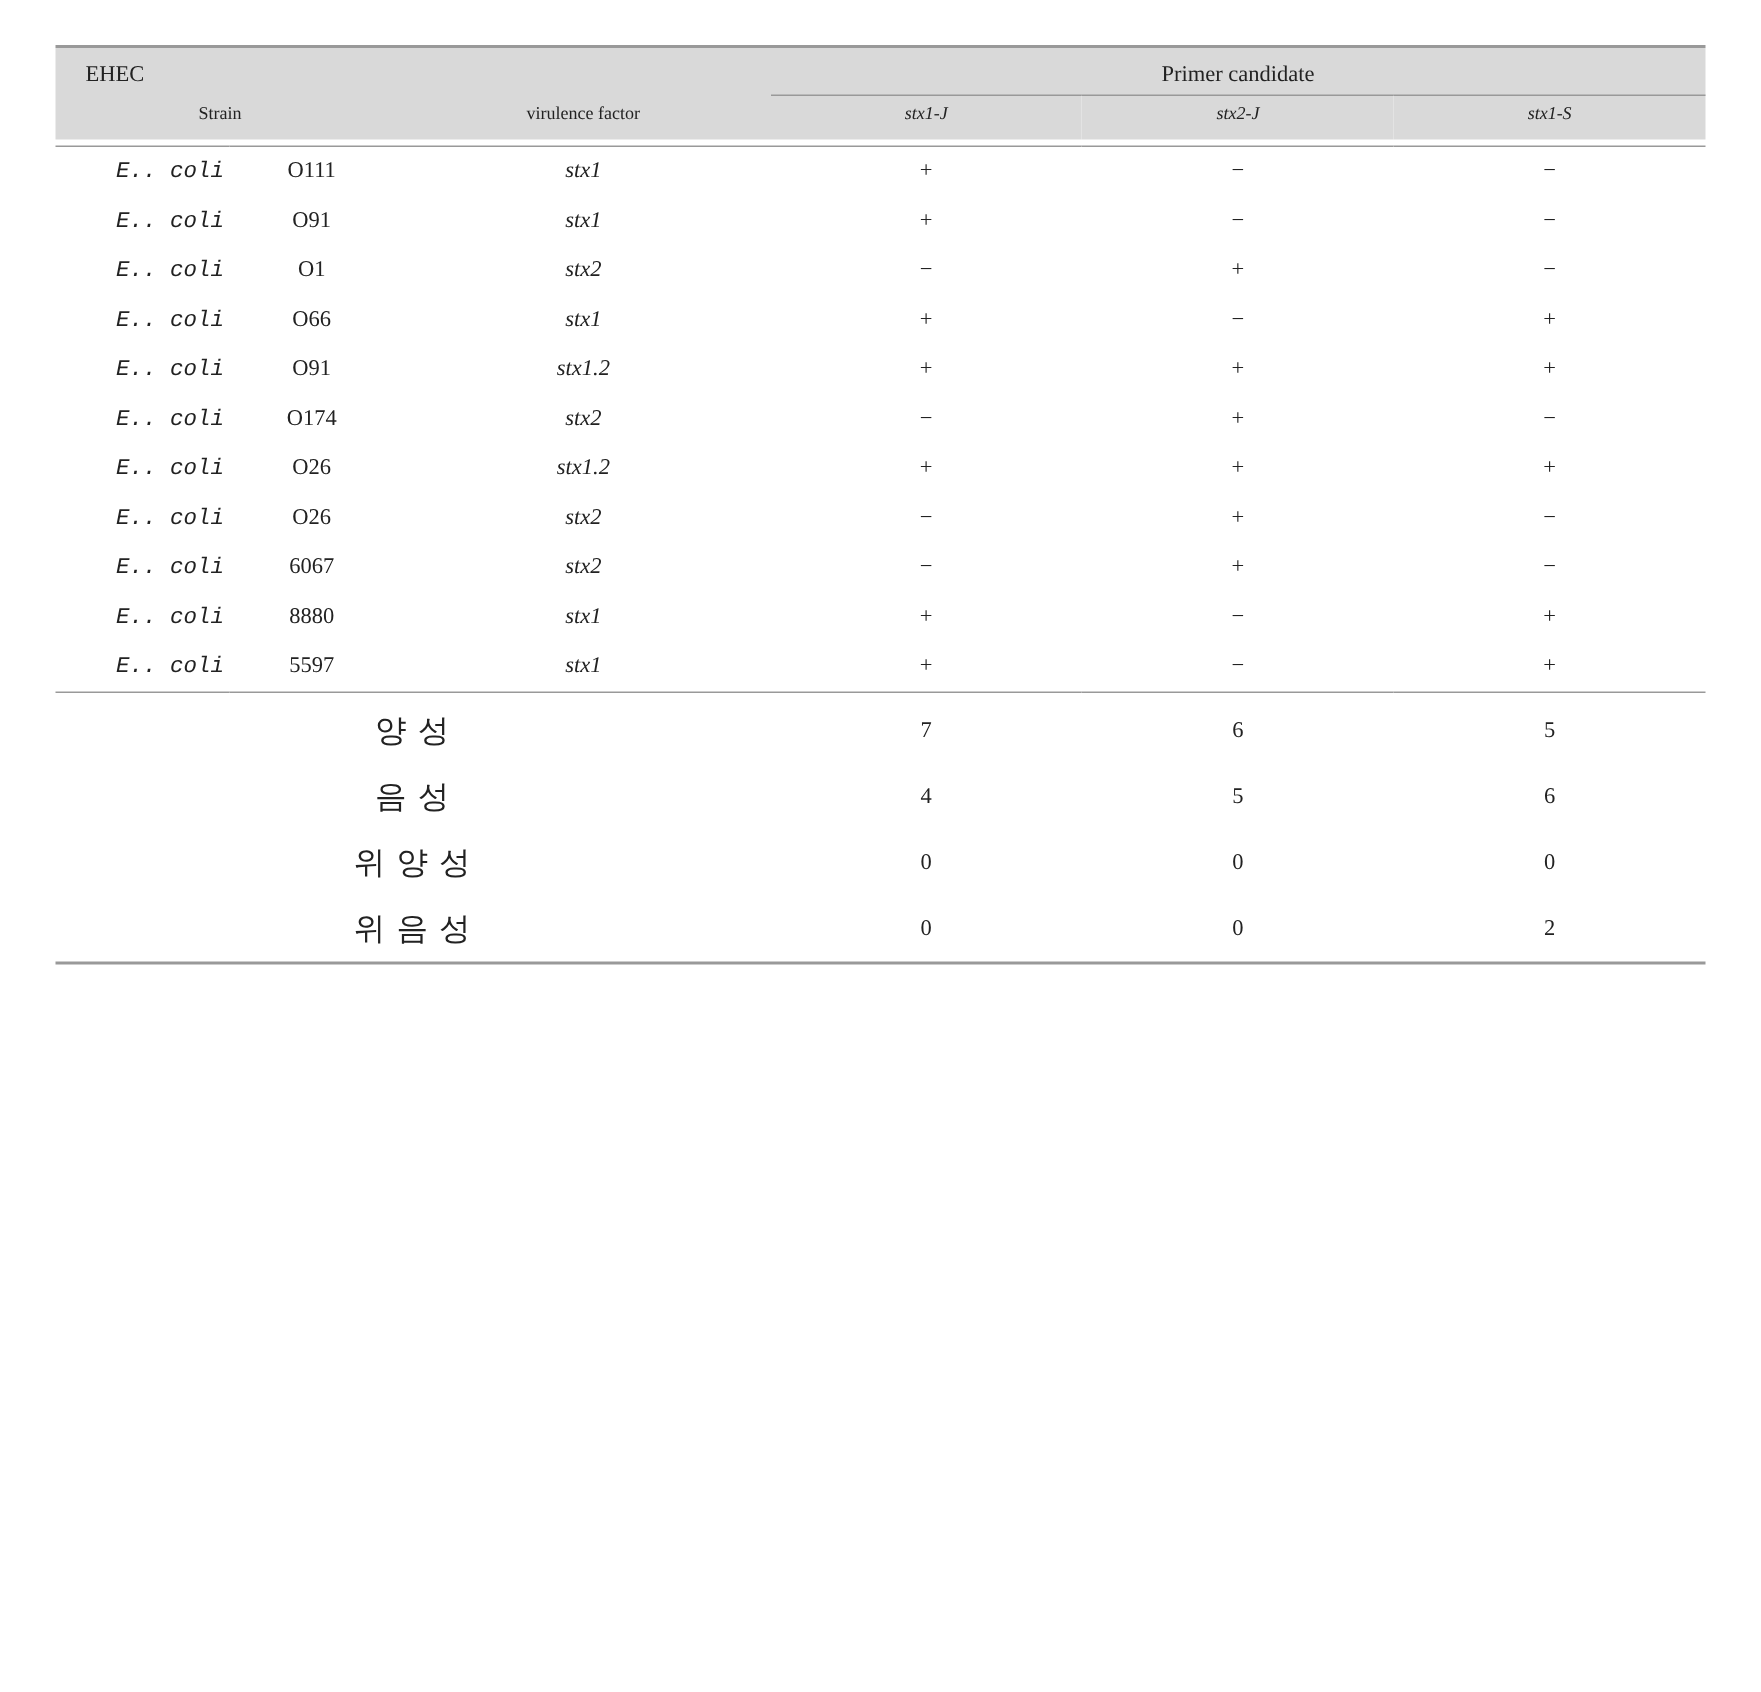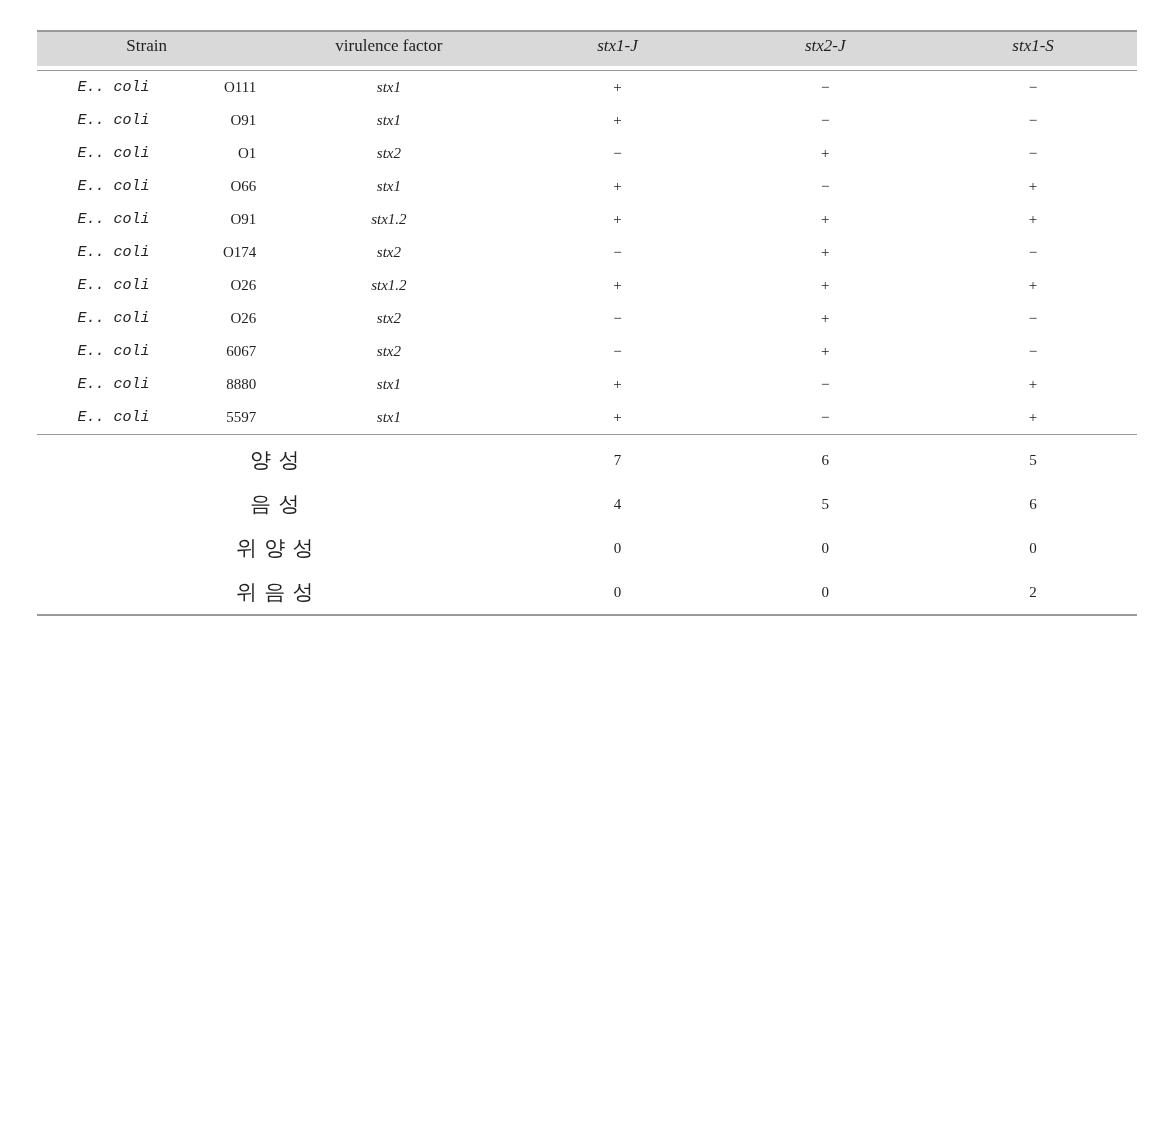--- a/index.html
+++ b/index.html
@@ -33,21 +33,21 @@
       text-align: center;
     }
     .header-row-top th.ehec-cell {
       text-align: left;
       padding-left: 20px;
     }
     .header-row-sub th {
       background: #d9d9d9;
       padding: 4px 8px 10px 8px;
       font-weight: normal;
-      font-size: 17px;
+      font-size: 12px;
       text-align: center;
     }
     .header-row-sub th.strain-cell {
       text-align: center;
       padding-left: 0;
     }
     .header-row-sub th.vf-cell {
       text-align: center;
     }
     .primer-header-border {
@@ -66,21 +66,21 @@
       font-size: 15px;
     }
     .data-row td.genus {
       text-align: right;
       font-style: italic;
       padding-right: 4px;
       width: 80px;
       font-family: Liberation Mono, monospace;
     }
     .data-row td.strain {
-      text-align: right;
+      text-align: center;
       padding-left: 6px;
       width: 80px;
       margin-left: 36px;
     }
     .data-row td.vf {
       text-align: center;
       font-style: italic;
       width: 180px;
     }
     .data-row td.result {
@@ -107,20 +107,25 @@
       border-bottom: 1.5px solid #999;
     }
   </style>
 </head>
 <body>
 
 <div class="table-wrapper">
   <table>
     <thead>
 
+      <tr class="header-row-top">
+        <th colspan="2" class="ehec-cell">EHEC</th>
+        <th></th>
+        <th colspan="3" class="primer-group primer-header-border">Primer candidate</th>
+      </tr>
 
       <tr class="header-row-sub">
         <th colspan="2" class="strain-cell">Strain</th>
         <th class="vf-cell">virulence factor</th>
         <th><span class="italic">stx1-J</span></th>
         <th><span class="italic">stx2-J</span></th>
         <th><span class="italic">stx1-S</span></th>
       </tr>
 
       <tr class="header-divider">

